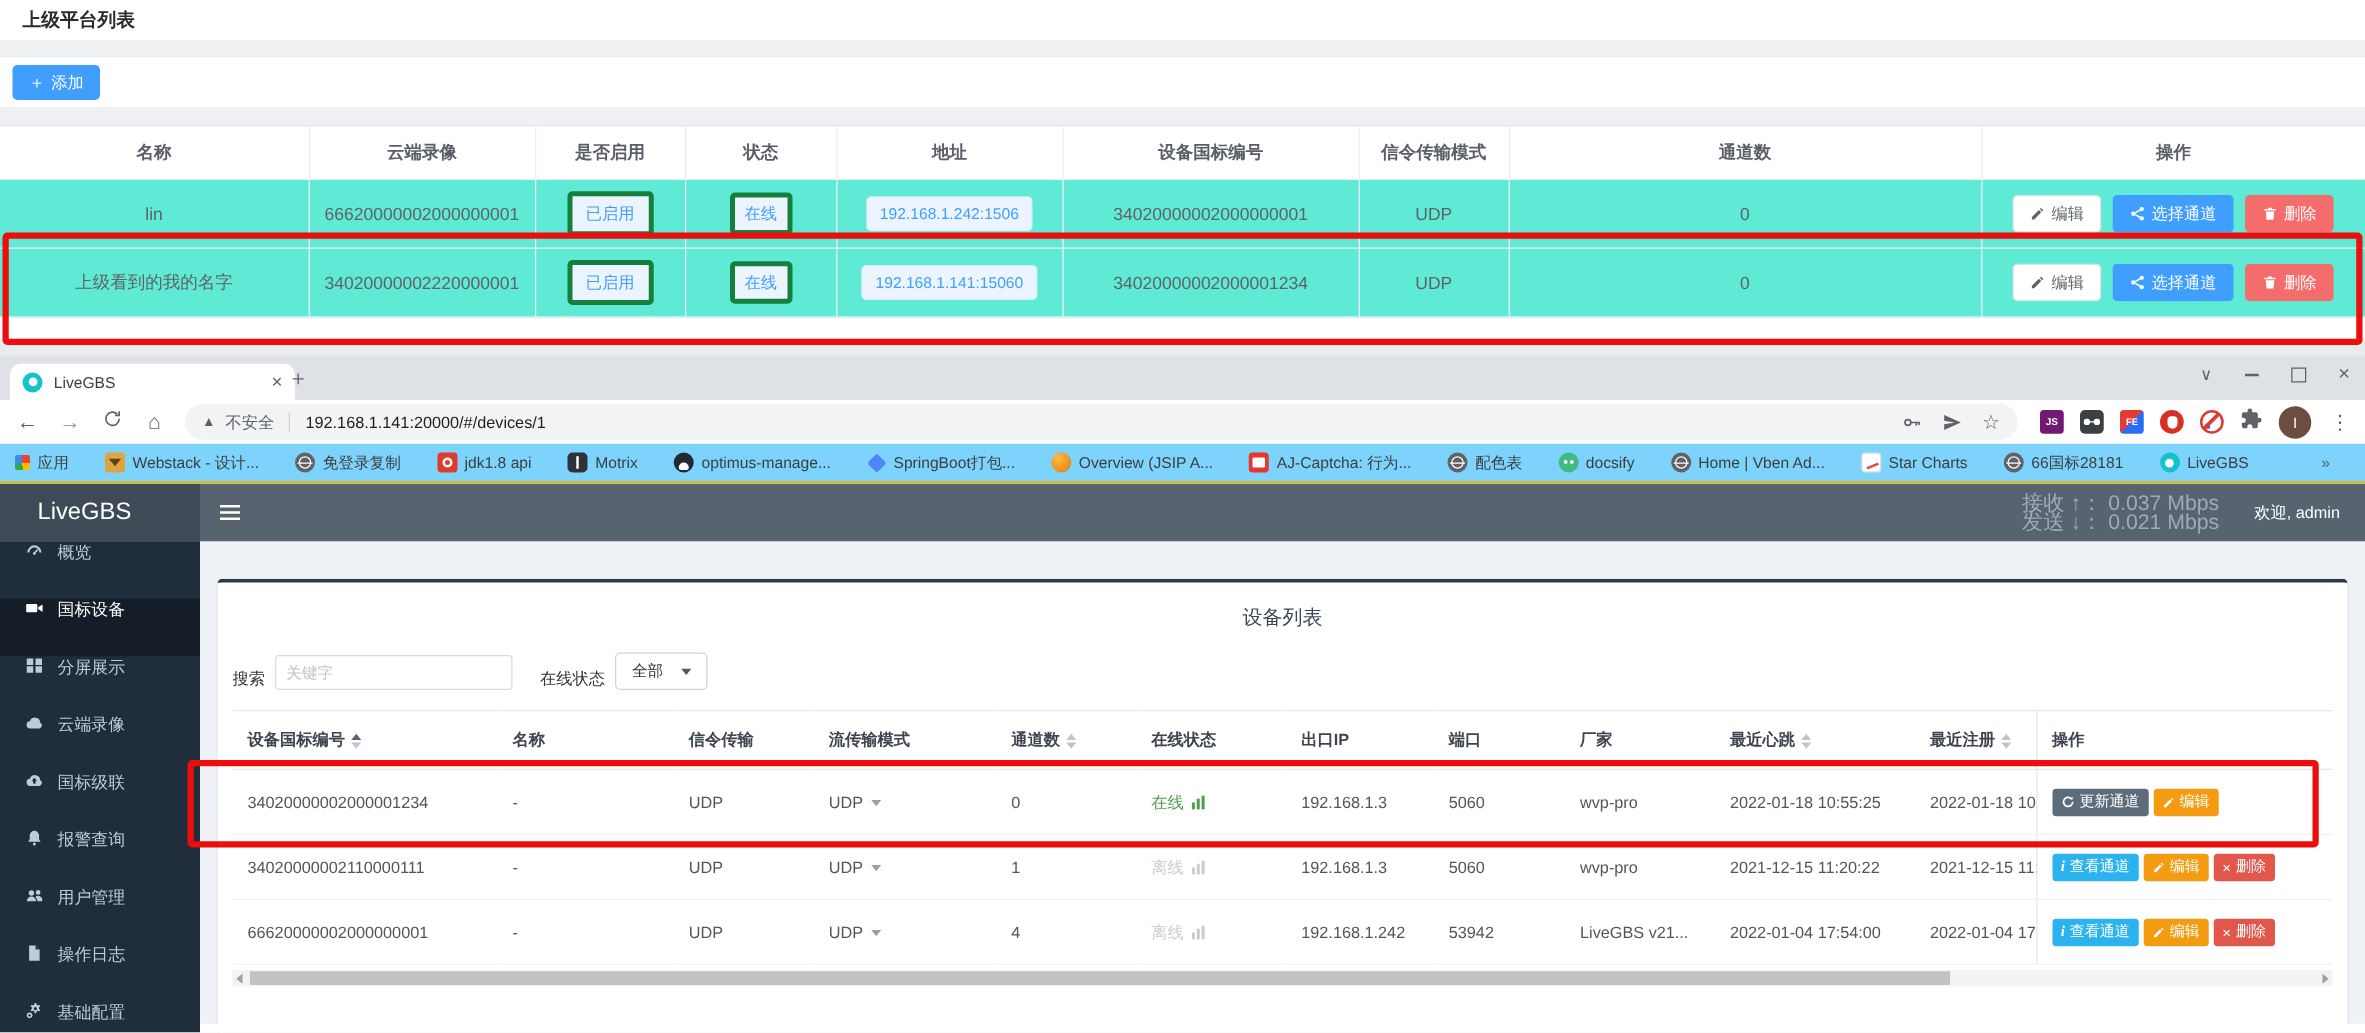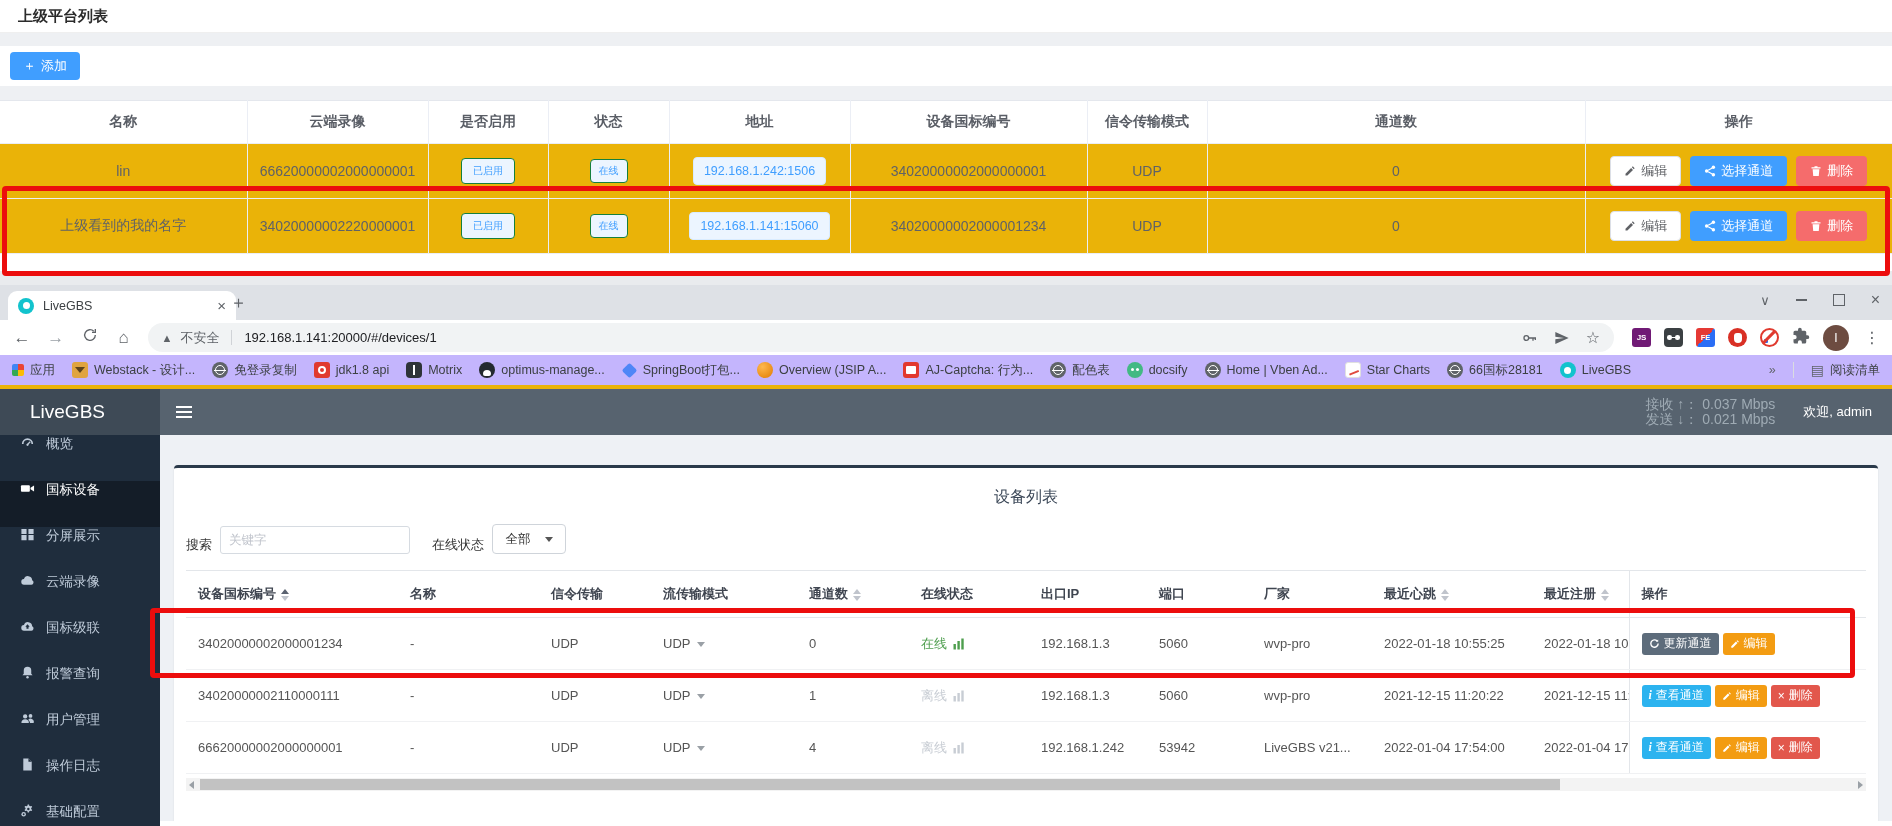--- a/index.html
+++ b/index.html
@@ -11,24 +11,24 @@
   .titlebar{height:32px;background:#fff;border-bottom:1px solid #efefef;display:flex;align-items:center;padding-left:18px}
   .titlebar h1{font-size:15px;margin:0;color:#2b2b2b}
   .gapA{height:13px;background:#eef0f3}
   .toolbar{height:40px;background:#fff;display:flex;align-items:center;padding-left:10px}
   .btn-add{background:#409eff;color:#fff;border:none;border-radius:4px;height:28px;padding:0 13px;
     font-size:13px;display:inline-flex;align-items:center;gap:5px;cursor:pointer}
   .gapB{height:14px;background:#eef0f3}
   .ptable-wrap{background:#fff;height:171px}
   .ptable{width:1892px;border-collapse:collapse;table-layout:fixed;font-size:14px;color:#606266}
   .ptable th{height:40px;font-weight:bold;color:#5a5e66;border:1px solid #ebeef5;border-top:1px solid #e4e7ed;text-align:center;background:#fff}
-  .ptable td{height:52px;border:1px solid #ebeef5;text-align:center;background:#eab308}
+  .ptable td{height:52px;border:1px solid #ebeef5;text-align:center;background:#5eead4}
   .ptable th:first-child,.ptable td:first-child{border-left:none}
   .ptable th:last-child,.ptable td:last-child{border-right:none}
-  .badge{display:inline-block;background:#ecf5ff;border:1px solid #15803d;color:#409eff;border-radius:4px;font-size:10px;padding:5px 11px}
+  .badge{display:inline-block;background:#ecf5ff;border:4px solid #15803d;color:#409eff;border-radius:4px;font-size:13px;padding:5px 11px}
   .badge.sm{padding:4px 8px}
   .chip{display:inline-block;background:#ecf5ff;border:1px solid #d9ecff;color:#409eff;border-radius:4px;font-size:12.5px;padding:6px 10px}
   .opcell{display:flex;gap:9px;justify-content:center;align-items:center}
   .pbtn{height:30px;border-radius:4px;font-size:13px;display:inline-flex;align-items:center;gap:5px;padding:0 13px;cursor:pointer;border:1px solid transparent}
   .pbtn.plain{background:#fff;border-color:#dcdfe6;color:#606266}
   .pbtn.blue{background:#409eff;color:#fff}
   .pbtn.red{background:#f56c6c;color:#fff}
 
   
   .redbox{position:absolute;border:5px solid #ec0d0d;border-radius:4px;z-index:90;pointer-events:none}
@@ -66,22 +66,22 @@
   .ex-fe{background:linear-gradient(135deg,#e53935 50%,#2a6df5 50%);font-size:7.5px}
   .ex-hand{background:#d93025;border-radius:50%}
   .ex-hand::after{content:'';position:absolute;left:5.5px;top:4.5px;width:8px;height:10px;background:#fff;border-radius:3px 3px 4px 4px}
   .ex-slash{background:#fff;border:2.5px solid #e03a2f;border-radius:50%;box-sizing:border-box}
   .ex-slash::after{content:'';position:absolute;left:-2px;top:6px;width:17px;height:2.5px;background:#e03a2f;transform:rotate(-45deg)}
   .ex-slash::before{content:'';position:absolute;left:2px;bottom:2px;width:4px;height:4px;background:#2a6df5;border-radius:1px}
   .avatar{width:26px;height:26px;border-radius:50%;background:#6d4c41;color:#fff;font-size:12px;
     display:flex;align-items:center;justify-content:center;cursor:pointer}
   .kebab{font-size:16px;color:#5f6368;cursor:pointer;margin-left:2px}
 
-  .bookmarks{height:30px;background:#c4b5fd;border-bottom:4px solid #eab308;display:flex;align-items:center;
-    padding:0 12px;gap:17px;font-size:12.5px;color:#3c4043;white-space:nowrap}
+  .bookmarks{height:30px;background:#7dd3fc;border-bottom:2px solid #eab308;display:flex;align-items:center;
+    padding:0 12px;gap:29px;font-size:12.5px;color:#3c4043;white-space:nowrap}
   .bm{display:flex;align-items:center;gap:6px;cursor:pointer}
   .spacer{flex:1}
   .bmdiv{width:1px;height:16px;background:#dadce0}
   .ic{width:16px;height:16px;border-radius:3px;display:inline-block;position:relative;flex:none}
   .ic-apps{width:12px;height:12px;border-radius:2px;background:conic-gradient(#ea4335 0 90deg,#fbbc05 0 180deg,#34a853 0 270deg,#4285f4 0)}
   .ic-globe{border-radius:50%;background:#5f6368}
   .ic-globe::after{content:'';position:absolute;inset:3px;border:1px solid #fff;border-radius:50%}
   .ic-globe::before{content:'';position:absolute;left:2px;right:2px;top:7.5px;height:1px;background:#fff}
   .ic-webstack{background:#e0a43f}
   .ic-webstack::after{content:'';position:absolute;left:3px;top:5px;border-left:5px solid transparent;border-right:5px solid transparent;border-top:6px solid #5d431a}
@@ -102,21 +102,21 @@
   .ic-q{background:#12c3cd;border-radius:50%}
   .ic-q::after{content:'';position:absolute;inset:4.5px;background:#fff;border-radius:50%}
   .rlico{font-size:14px;color:#5f6368}
 
   
   .app{position:relative;height:440px;background:#eef1f5;overflow:hidden}
   .app-header{height:46px;display:flex;align-items:stretch;background:#57636f}
   .logo{width:160px;background:#3e4a56;color:#fff;font-size:19px;display:flex;align-items:center;padding-left:30px;box-sizing:border-box}
   .burger{align-self:center;margin-left:16px;display:flex;flex-direction:column;gap:3px;cursor:pointer}
   .burger i{display:block;width:16px;height:2px;background:#fff}
-  .app-stats{margin-left:auto;align-self:center;color:#9fabb4;font-size:14px;line-height:15px;text-align:right}
+  .app-stats{margin-left:auto;align-self:center;color:#9fabb4;font-size:17px;line-height:15px;text-align:right}
   .welcome{color:#fff;font-size:13px;align-self:center;margin:0 20px 0 28px}
 
   .sidebar{position:absolute;left:0;top:46px;width:160px;height:394px;background:#1f2d3d}
   .side-item{height:46px;display:flex;gap:11px;padding-left:20px;color:#bfcbd9;font-size:13.5px;cursor:pointer}
   .side-item.active{background:#141d28;color:#fff}
   .side-item svg{flex:none}
 
   .main{position:absolute;left:160px;top:46px;width:1732px;height:394px}
   .card{position:absolute;left:14px;top:30px;width:1680px;height:344px;background:#fff;
     border-top:3px solid #2a3a4a;border-radius:4px;box-shadow:0 1px 2px rgba(0,0,0,.1);padding:18px 12px 0}

